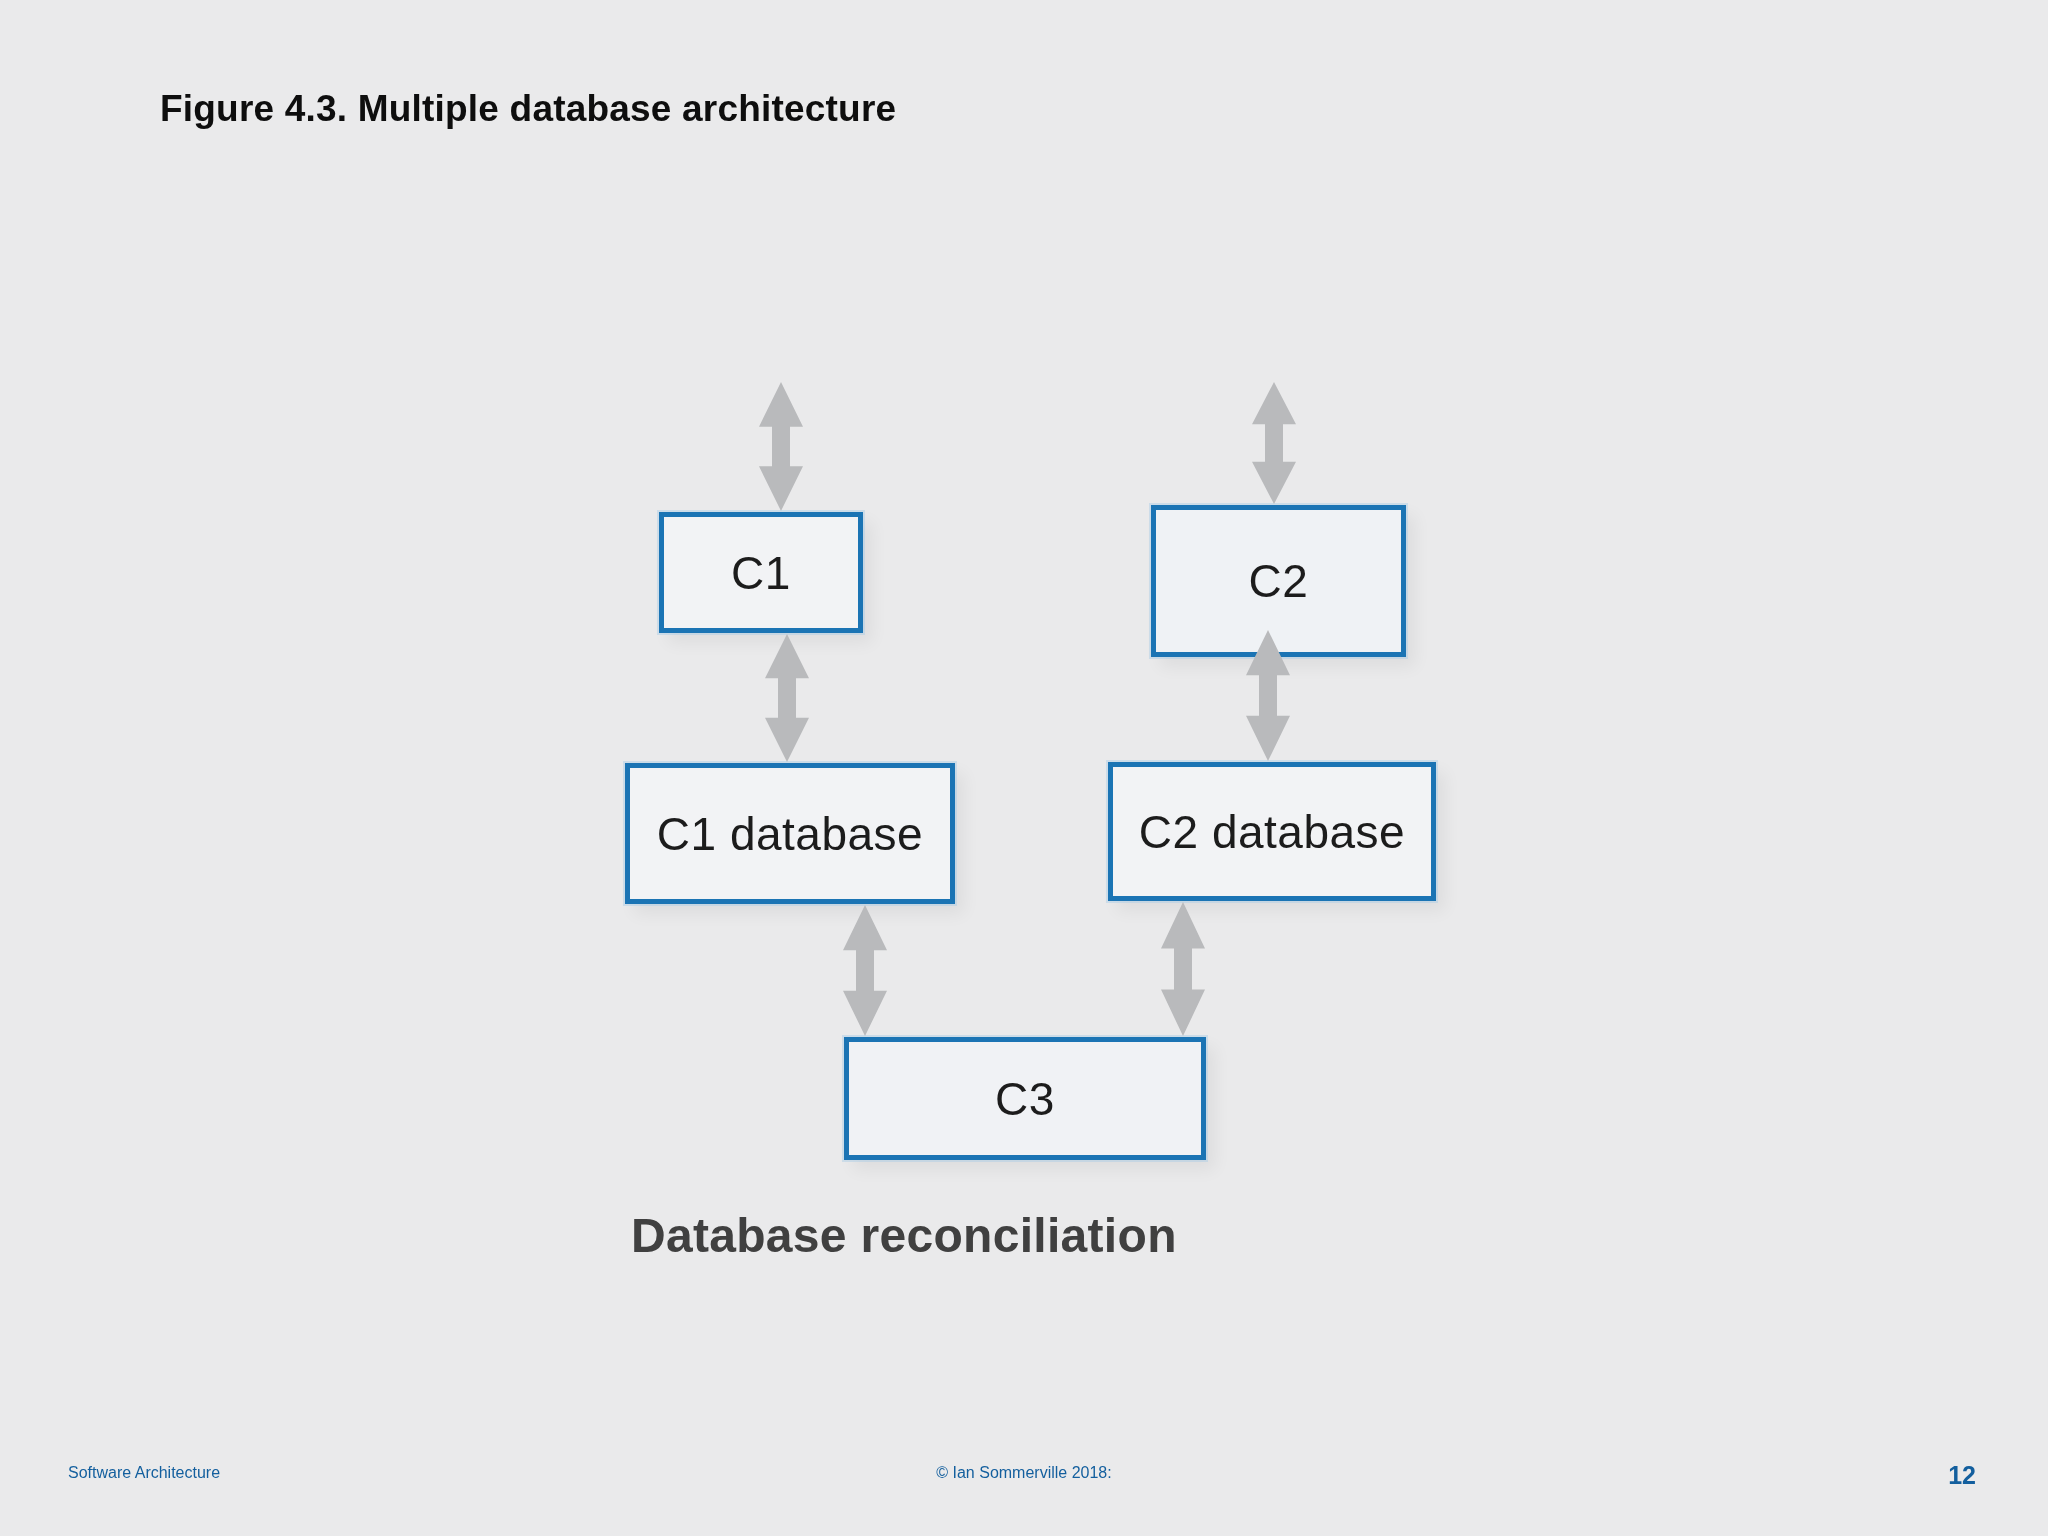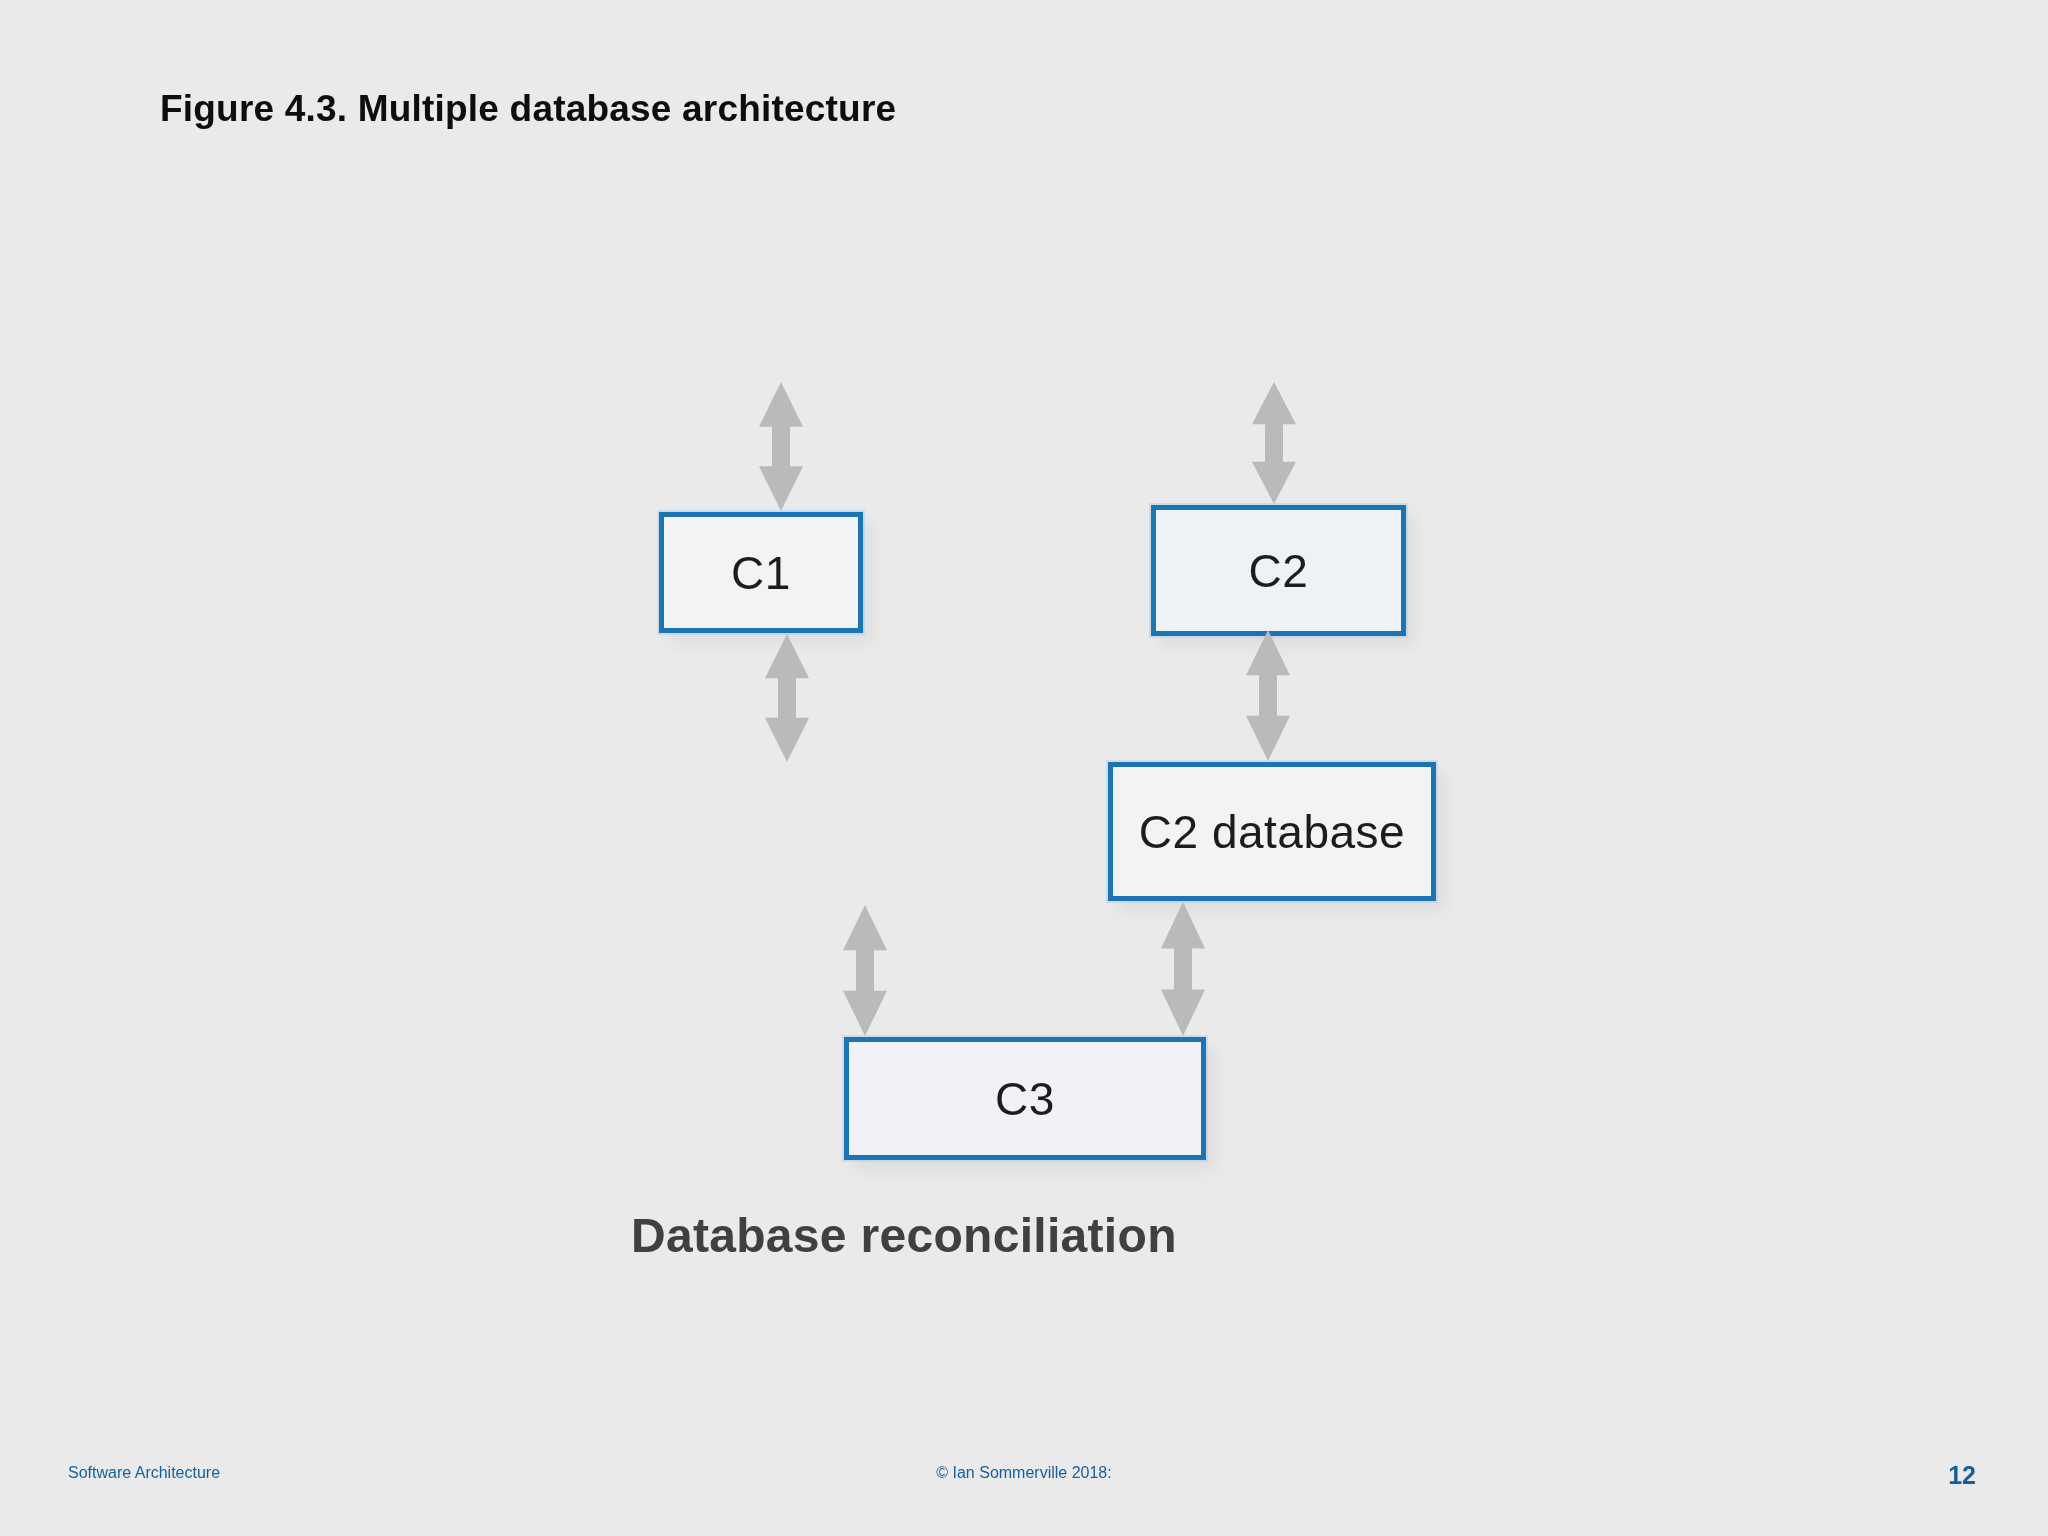--- a/index.html
+++ b/index.html
@@ -35,21 +35,21 @@
     box-sizing: border-box;
   }
   .node .label {
     color: #1c1c1c;
     font-size: 46px;
     letter-spacing: 0.5px;
   }
   #node-user-interface { left: 573px; top: 268px; width: 934px; height: 113px; }
   #node-user-interface .label { font-size: 42px; }
   #node-c1           { left: 659px; top: 512px; width: 204px; height: 121px; }
-  #node-c2           { left: 1151px; top: 505px; width: 255px; height: 131px; background: #eff2f5; }
+  #node-c2           { left: 1151px; top: 505px; width: 255px; height: 152px; background: #eff2f5; }
   #node-c1-database  { left: 625px; top: 763px; width: 330px; height: 141px; }
   #node-c2-database  { left: 1108px; top: 762px; width: 328px; height: 139px; }
   #node-c3           { left: 844px; top: 1037px; width: 362px; height: 123px; background: #f0f2f5; }
   .arrow { position: absolute; }
   .arrow polygon { fill: #b9babc; }
   #arrow-ui-c1    { left: 757px;  top: 382px; width: 48px; height: 129px; }
   #arrow-ui-c2    { left: 1250px; top: 382px; width: 48px; height: 122px; }
   #arrow-c1-c1db  { left: 763px;  top: 634px; width: 48px; height: 128px; }
   #arrow-c2-c2db  { left: 1244px; top: 630px; width: 48px; height: 131px; }
   #arrow-c1db-c3  { left: 841px;  top: 905px; width: 48px; height: 131px; }
@@ -81,20 +81,23 @@
 <div id="stage">
 
   <div class="slide-title">Figure 4.3. Multiple database architecture</div>
 
   <div class="node" id="node-c1">
     <span class="label">C1</span>
   </div>
   <div class="node" id="node-c2">
     <span class="label">C2</span>
   </div>
+  <div class="node" id="node-c1-database">
+    <span class="label">C1 database</span>
+  </div>
   <div class="node" id="node-c2-database">
     <span class="label">C2 database</span>
   </div>
   <div class="node" id="node-c3">
     <span class="label">C3</span>
   </div>
 
   <svg class="arrow" id="arrow-ui-c1" viewBox="0 0 48 130" preserveAspectRatio="none" aria-hidden="true">
     <polygon points="24,0 46,45 33,45 33,85 46,85 24,130 2,85 15,85 15,45 2,45"></polygon>
   </svg>

